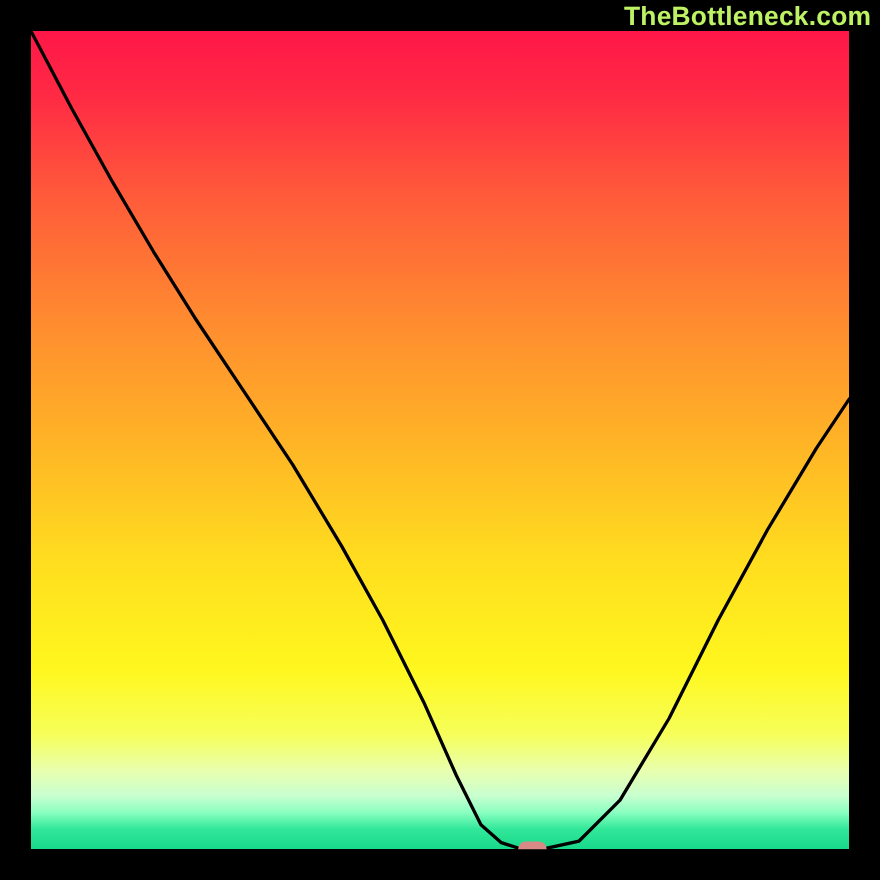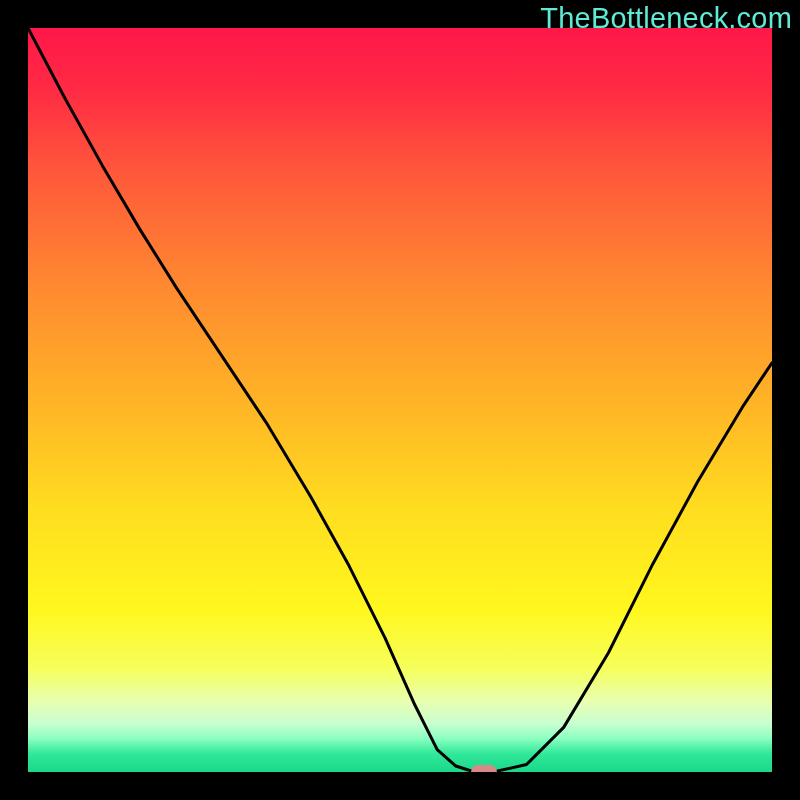--- a/index.html
+++ b/index.html
@@ -35,23 +35,23 @@
   }
   .marker {
     position: absolute;
     background: #d98a86; 
     border-radius: 8px;
   }
   .watermark {
     position: absolute;
     top: 2px;
     right: 8px;
-    color: #5eead4;
-    font-size: 29px;
-    font-weight: 400;
+    color: #bef264;
+    font-size: 24px;
+    font-weight: 700;
     letter-spacing: 0.2px;
     user-select: none;
   }
 </style>
 </head>
 <body>
 
 <div class="container">
 
   <div class="watermark">TheBottleneck.com</div>

